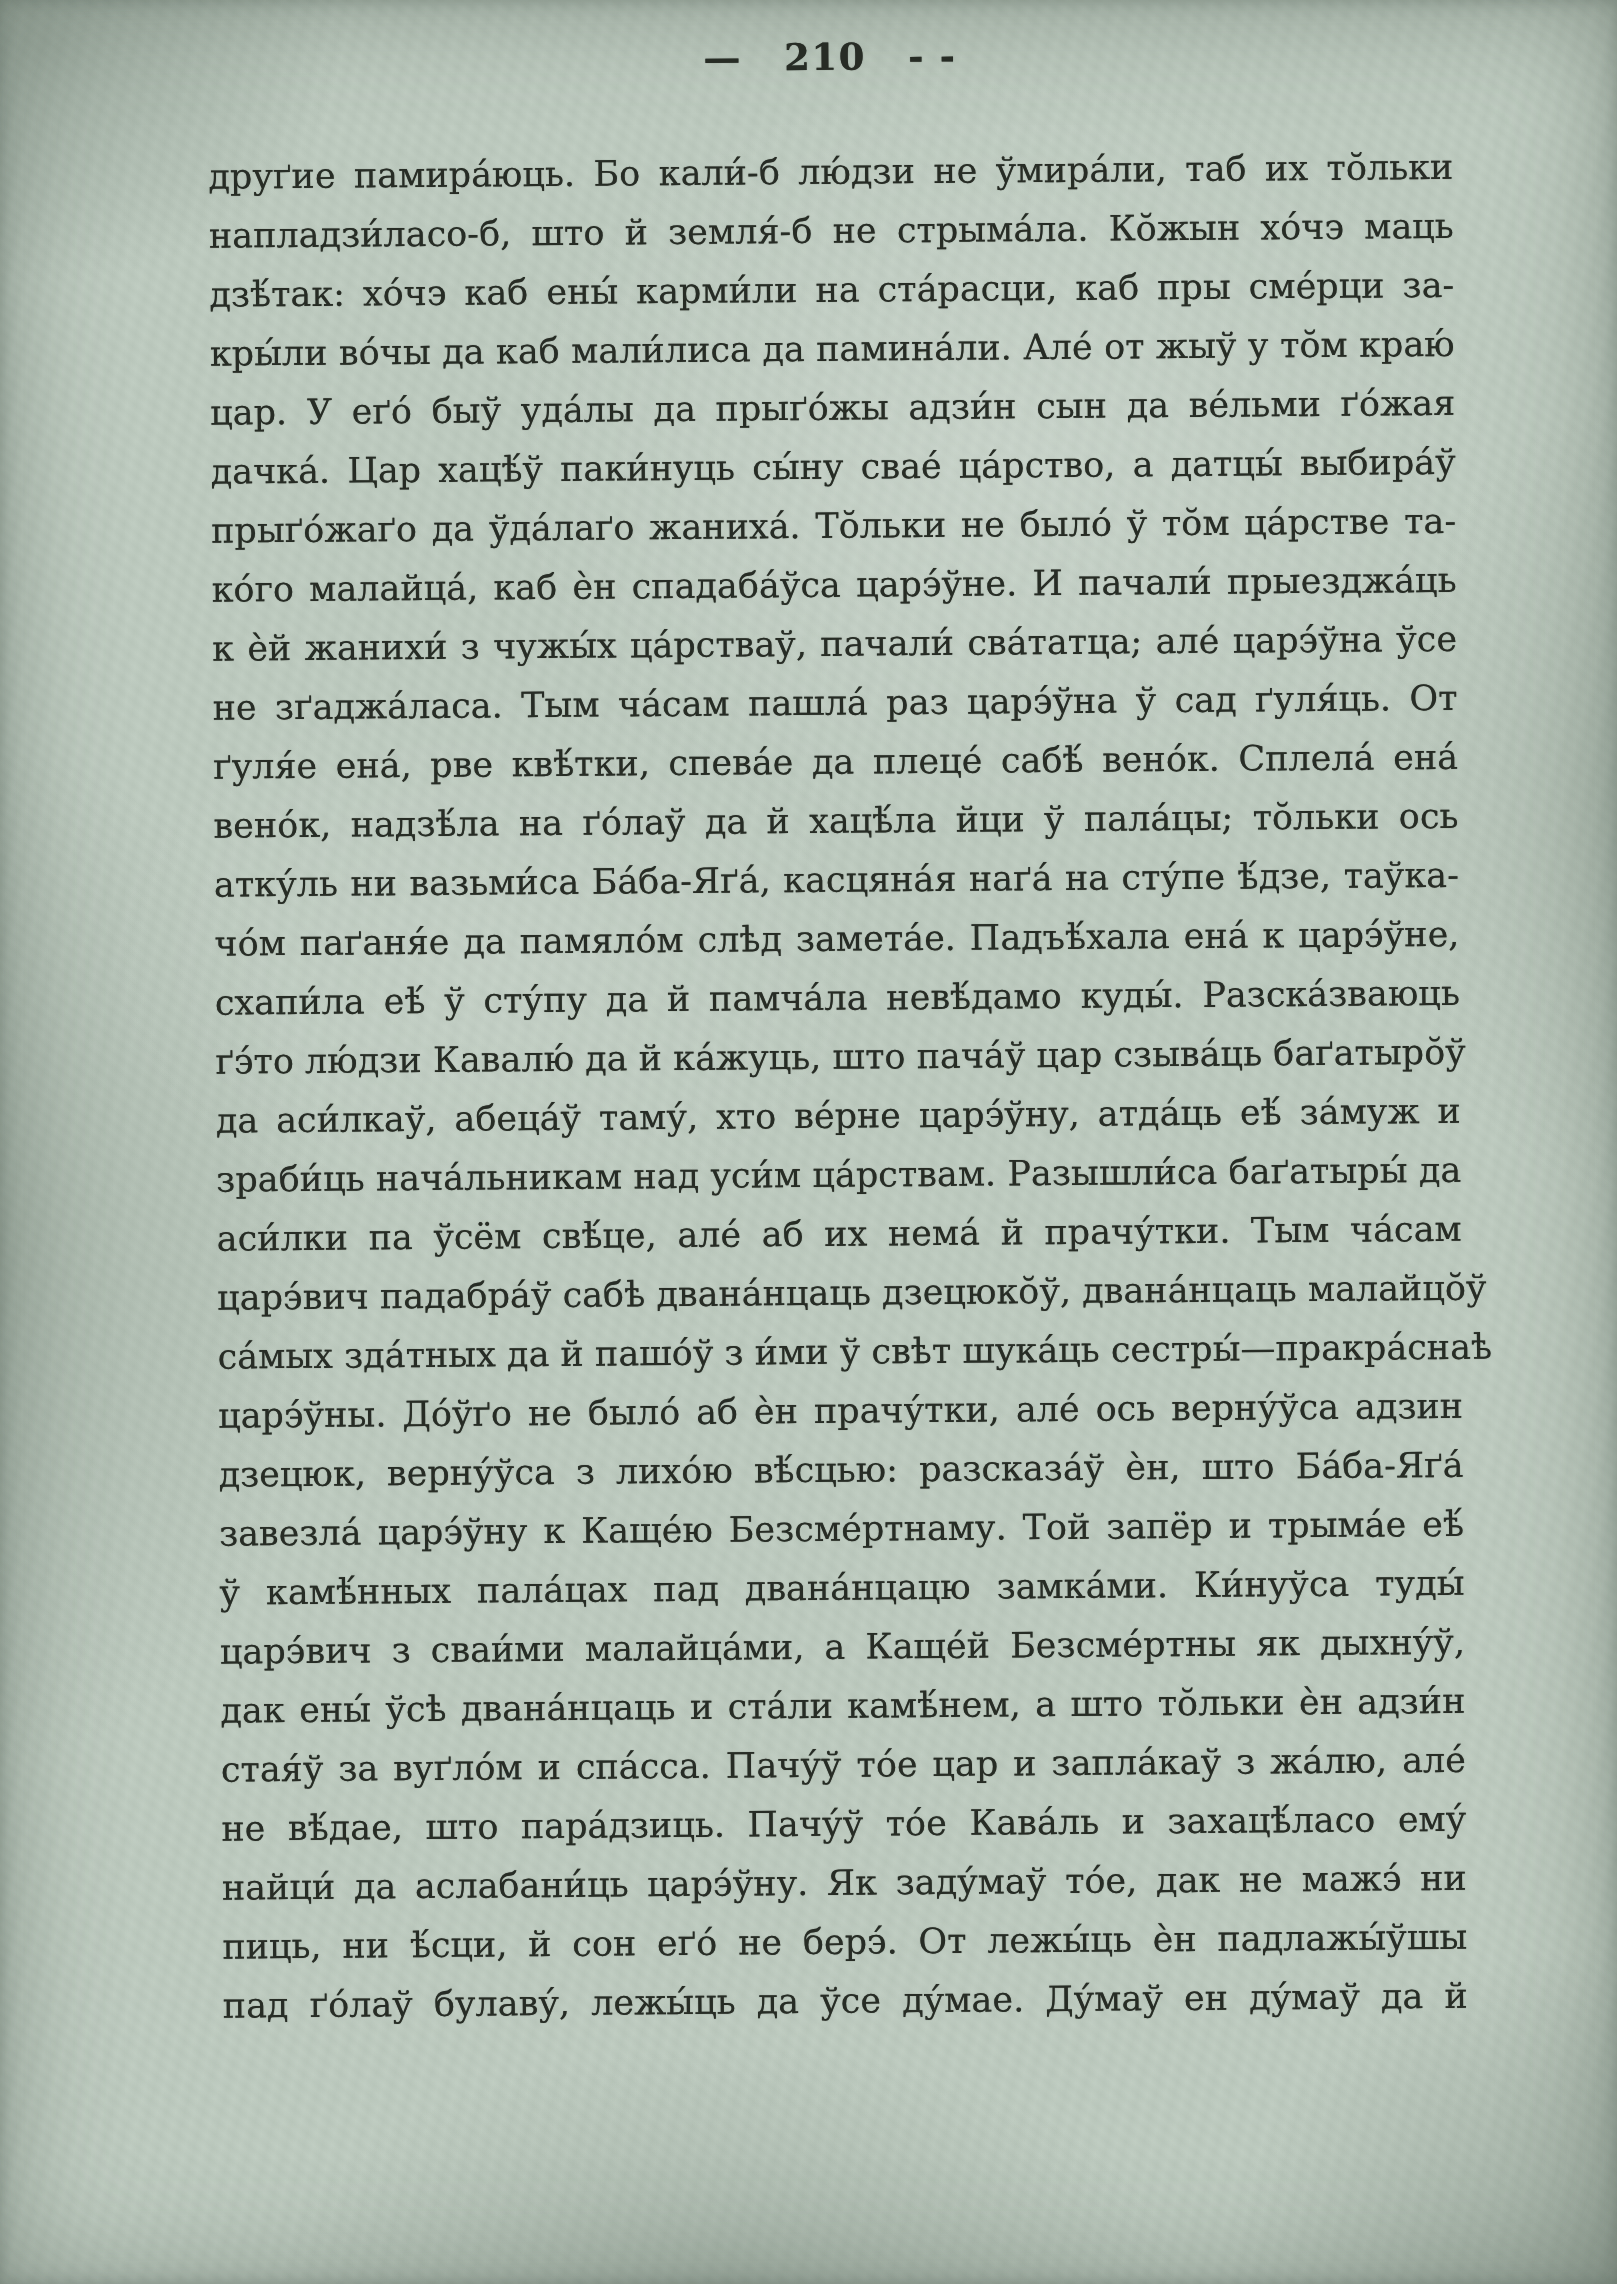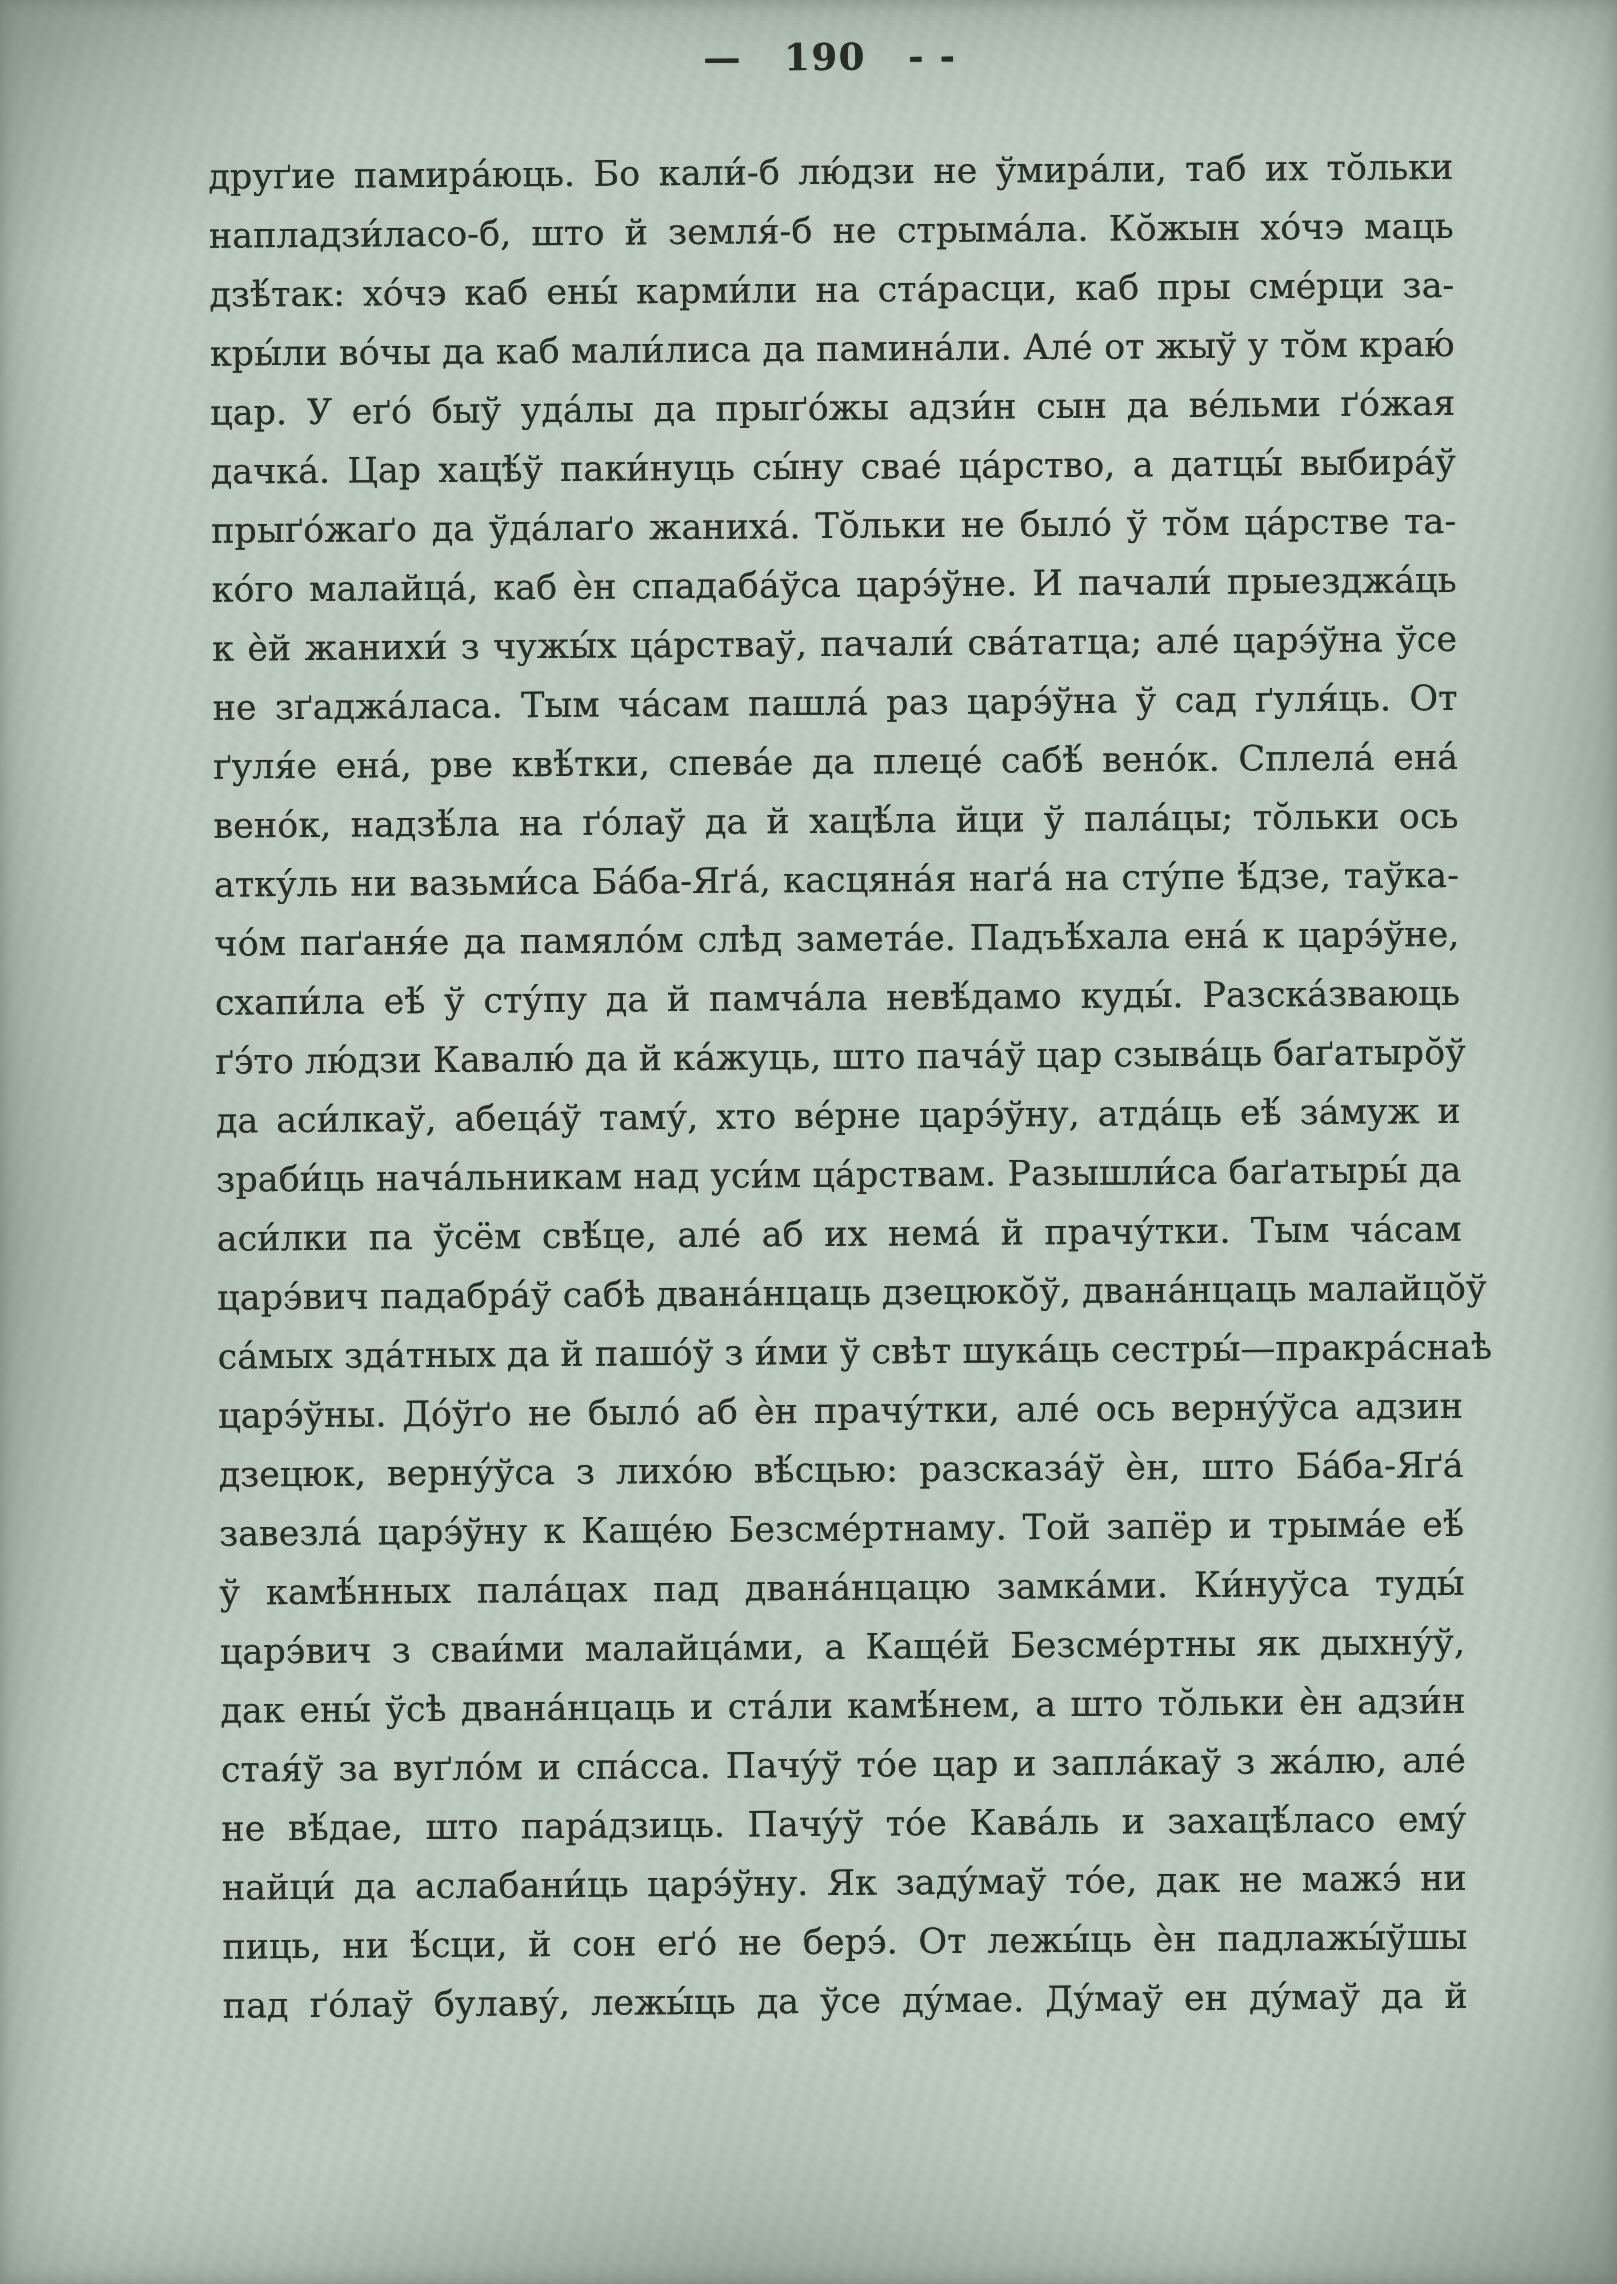--- a/index.html
+++ b/index.html
@@ -72,21 +72,21 @@
   }
 </style>
 </head>
 <body>
 
 <div class="scan">
   <div class="content">
 
     <div class="header">
       <span>—</span>
-      <span>190</span>
+      <span>210</span>
       <span>- -</span>
     </div>
 
     <div class="textblock">
       <p>друґие памира́юць. Бо кали́-б лю́дзи не ўмира́ли, таб их то̆льки</p>
       <p>напладзи́ласо-б, што й земля́-б не стрыма́ла. Ко̆жын хо́чэ маць</p>
       <p>дзѣ́так: хо́чэ каб ены́ карми́ли на ста́расци, каб пры сме́рци за-</p>
       <p>кры́ли во́чы да каб мали́лиса да памина́ли. Але́ от жыў у то̆м краю́</p>
       <p>цар. У еґо́ быў уда́лы да прыґо́жы адзи́н сын да ве́льми ґо́жая</p>
       <p>дачка́. Цар хацѣ́ў паки́нуць сы́ну свае́ ца́рство, а датцы́ выбира́ў</p>

